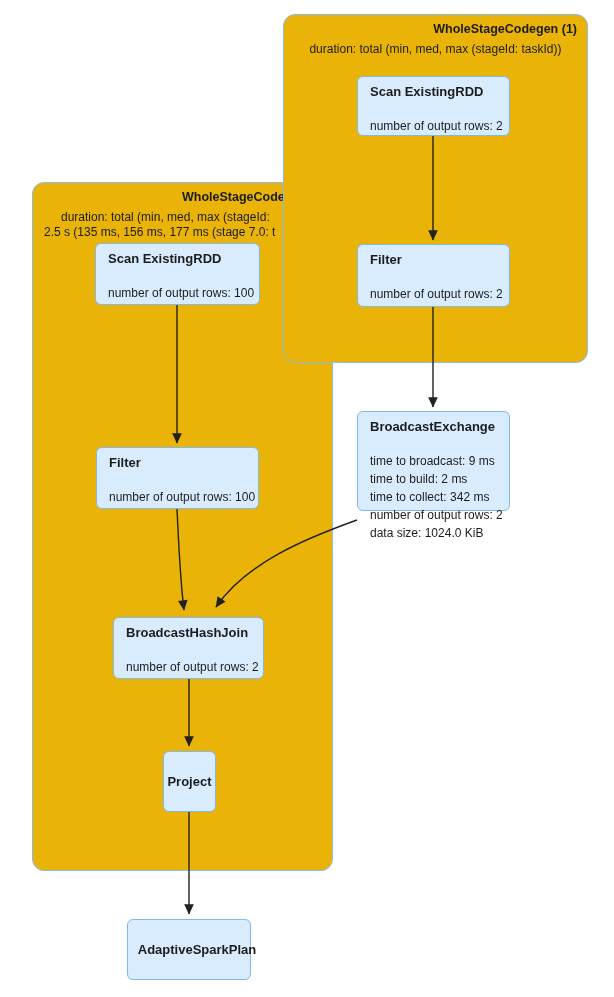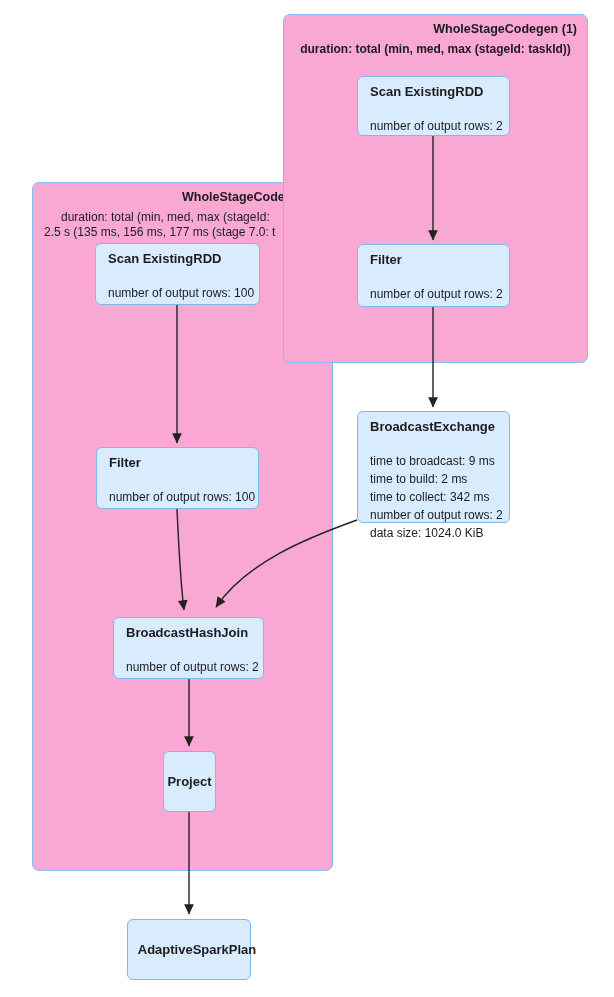--- a/index.html
+++ b/index.html
@@ -6,23 +6,23 @@
   body {
     width: 614px; height: 997px;
     background: #ffffff;
     position: relative;
     font-family: "Liberation Sans", sans-serif;
     color: #222;
     overflow: hidden;
   }
   .cluster {
     position: absolute;
-    background: #f9a8d4;
+    background: #eab308;
     border: 1.5px solid #85bdee;
-    border-radius: 7px;
+    border-radius: 12px;
     box-sizing: border-box;
     padding-left: 44px;
   }
   #cluster-wsc2 { left: 32px; top: 182px; width: 301px; height: 689px; z-index: 1; }
   #cluster-wsc1 { left: 283px; top: 14px; width: 305px; height: 349px; z-index: 2; }
   .cluster-title {
     position: absolute;
     font-weight: bold;
     font-size: 12.5px;
     line-height: 15px;
@@ -32,21 +32,21 @@
   #cluster-wsc1 .cluster-title { top: 7px; right: 10px; }
   #cluster-wsc2 .cluster-title { top: 7px; left: 149px; }
   .cluster-duration {
     position: absolute;
     font-size: 12px;
     line-height: 15px;
     white-space: nowrap;
     color: #1c1c1e;
   }
   #cluster-wsc1 .duration-block { position: absolute; top: 27px; left: 0; width: 100%; text-align: center; }
-  #cluster-wsc1 .cluster-duration { position: static; font-weight: bold; }
+  #cluster-wsc1 .cluster-duration { position: static; }
   #wsc2-dur1 { top: 27px; left: 28px; }
   #wsc2-dur2 { top: 42px; left: 11px; }
 
   .node {
     position: absolute;
     background: #d9ecfd;
     border: 1.5px solid #7fb9ec;
     border-radius: 6px;
     box-sizing: border-box;
     padding: 7px 12px;
@@ -56,21 +56,21 @@
   }
   .node-title { font-weight: bold; font-size: 13px; line-height: 16px; white-space: nowrap; }
   .node-metrics { margin-top: 17px; }
   .node-metrics .metric { line-height: 18px; white-space: nowrap; }
   .node.center {
     display: flex; align-items: center; justify-content: center;
     padding: 0;
   }
   #node-scan1   { left: 357px; top: 76px;  width: 153px; height: 60px; }
   #node-filter1 { left: 357px; top: 244px; width: 153px; height: 63px; }
-  #node-bexch   { left: 357px; top: 411px; width: 153px; height: 112px; }
+  #node-bexch   { left: 357px; top: 411px; width: 153px; height: 100px; }
   #node-scan2   { left: 95px;  top: 243px; width: 165px; height: 62px; }
   #node-filter2 { left: 96px;  top: 447px; width: 163px; height: 62px; }
   #node-bhj     { left: 113px; top: 617px; width: 151px; height: 62px; }
   #node-project { left: 163px; top: 751px; width: 53px;  height: 61px; }
   #node-asp     { left: 127px; top: 919px; width: 124px; height: 61px; padding-left: 16px; }
 
   #edges-svg {
     position: absolute;
     left: 0; top: 0;
     width: 614px; height: 997px;

